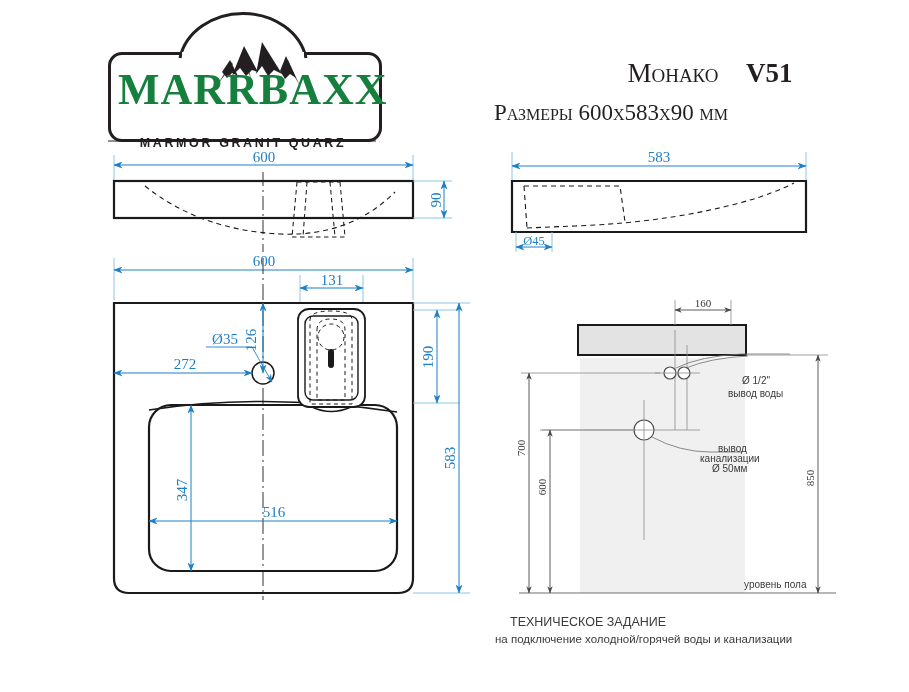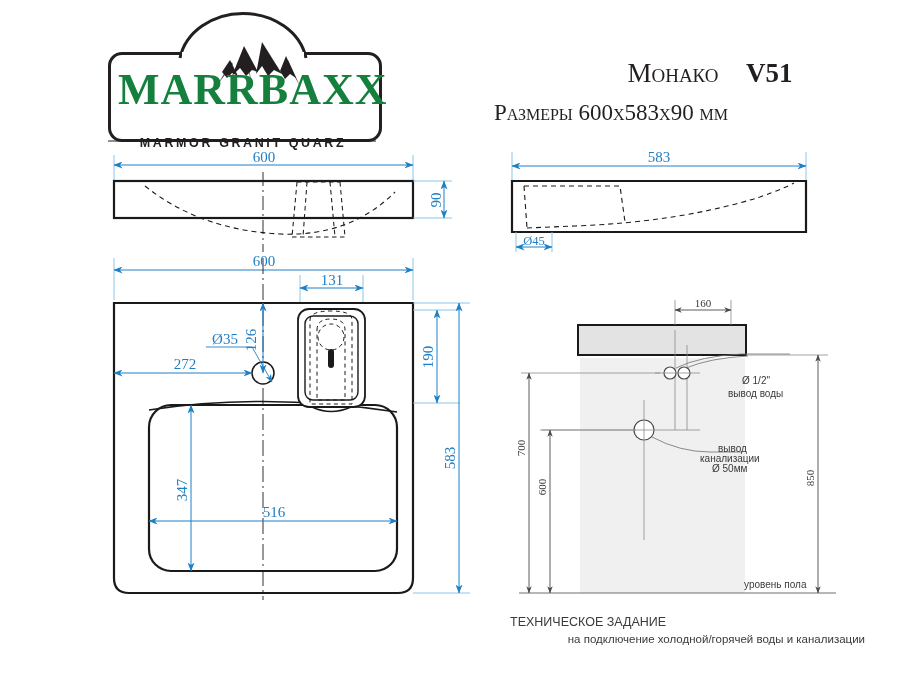--- a/index.html
+++ b/index.html
@@ -234,15 +234,15 @@
     <text class="note" x="700" y="462" text-anchor="start">канализации</text>
     <text class="note" x="712" y="472" text-anchor="start">Ø 50мм</text>
     <text class="dimgray" x="525" y="448" text-anchor="middle" transform="rotate(-90 525 448)">700</text>
     <text class="dimgray" x="546" y="487" text-anchor="middle" transform="rotate(-90 546 487)">600</text>
     <text class="dimgray" x="814" y="478" text-anchor="middle" transform="rotate(-90 814 478)">850</text>
     <text class="note" x="744" y="588" text-anchor="start">уровень пола</text>
   </svg>
 
 
   <div class="footnote" style="left:510px;top:615px;width:340px;text-align:left;font-size:12.5px;color:#3a3a3a;z-index:5;">ТЕХНИЧЕСКОЕ ЗАДАНИЕ</div>
-  <div class="footnote" style="left:495px;top:633px;width:370px;text-align:right;font-size:11.5px;color:#3a3a3a;z-index:5;">на подключение холодной/горячей воды и канализации</div>
+  <div class="footnote" style="left:495px;top:633px;width:370px;text-align:left;font-size:11.5px;color:#3a3a3a;z-index:5;">на подключение холодной/горячей воды и канализации</div>
 
 </div>
 
 </body></html>

